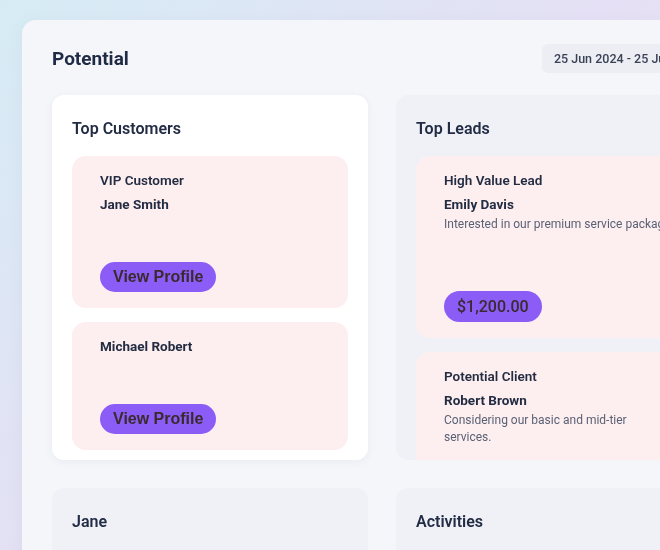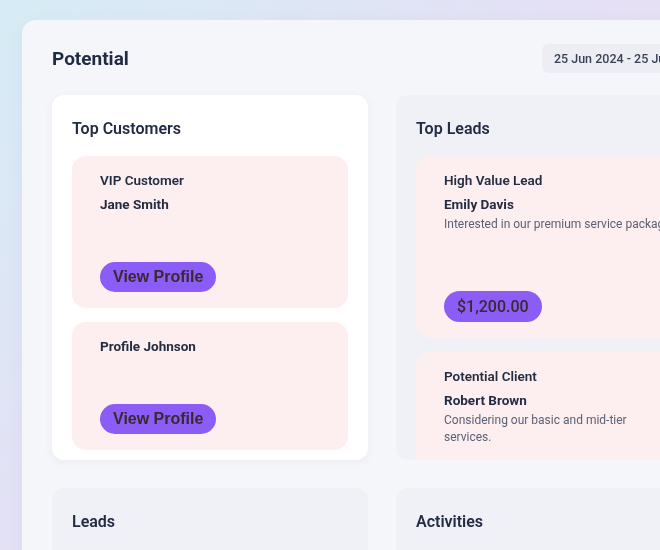--- a/index.html
+++ b/index.html
@@ -119,28 +119,28 @@
       <div class="panel scroll">
         <div class="panel-title">Top Customers</div>
 
         <div class="card">
           <div class="card-category">VIP Customer</div>
           <div class="card-name">Jane Smith</div>
           <button class="pill">View Profile</button>
         </div>
 
         <div class="card">
-          <div class="card-name">Profile Johnson</div>
+          <div class="card-name">Michael Robert</div>
           <button class="pill">View Profile</button>
         </div>
 
       </div>
 
       <div class="panel sub">
-        <div class="panel-title">Leads</div>
+        <div class="panel-title">Jane</div>
       </div>
 
     </div>
 
     <div class="col">
 
       <div class="panel sub scroll">
         <div class="panel-title">Top Leads</div>
 
         <div class="card">

